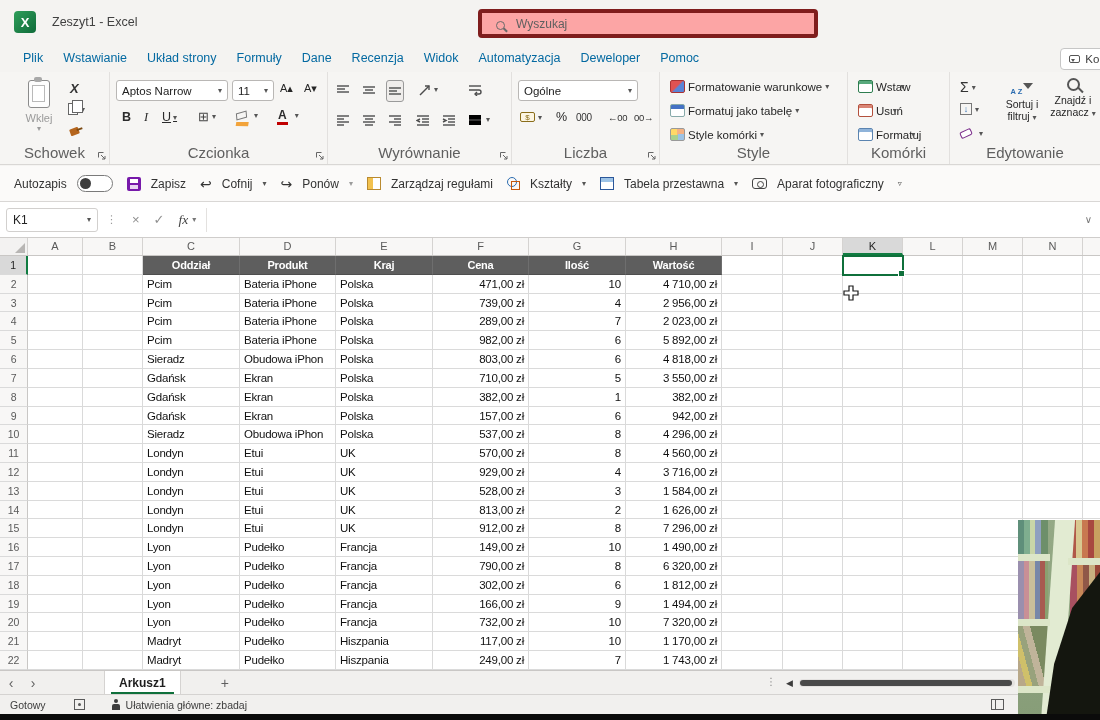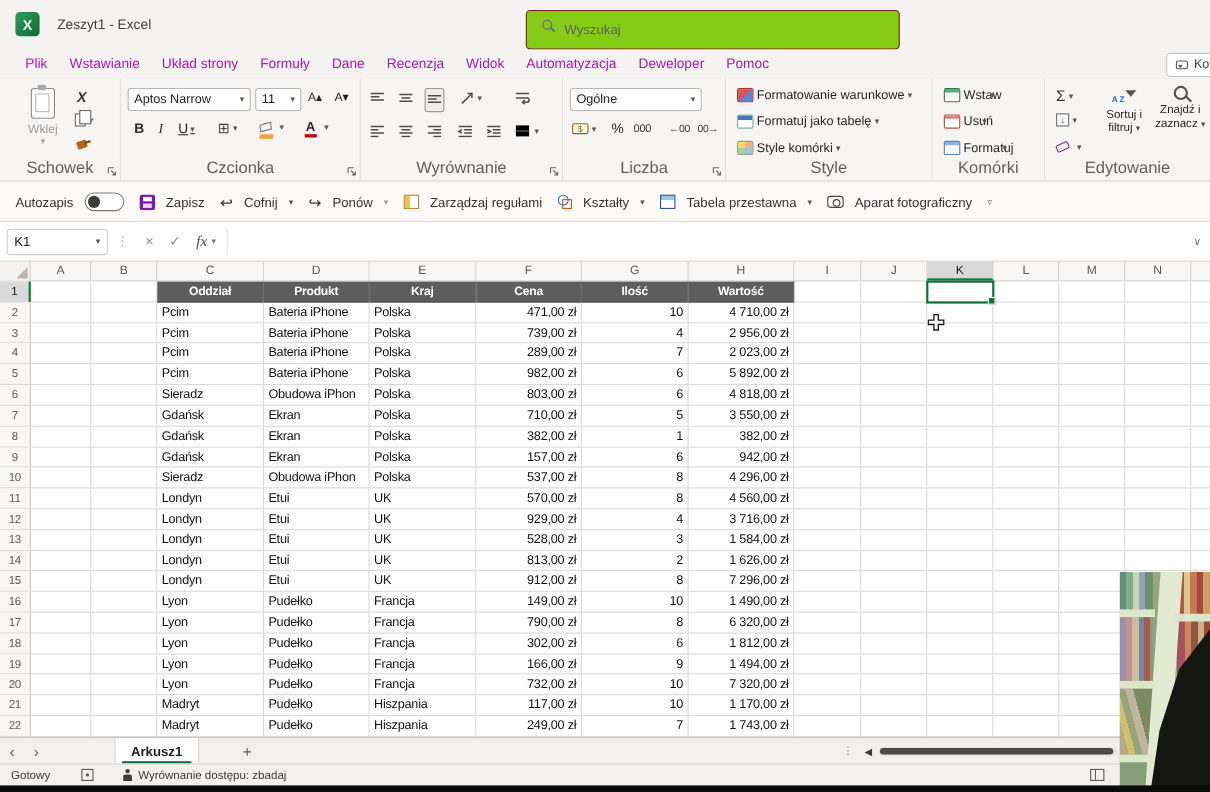--- a/index.html
+++ b/index.html
@@ -6,34 +6,34 @@
   html,body { width:1100px; height:720px; }
   body { font-family:"Liberation Sans", sans-serif; background:#fff; position:relative; overflow:hidden; }
   #screen { position:absolute; inset:0; width:1100px; height:720px; background:#f5f4f2; overflow:hidden; }
 
   
   .titlebar { position:absolute; left:0; top:0; width:1100px; height:45px; background:#f4f3f1; }
   .xlogo { position:absolute; left:14px; top:11px; width:22px; height:22px; border-radius:4px;
            background:linear-gradient(135deg,#2f9e5a,#0f6b3a); color:#fff; font-weight:bold; font-size:13px;
            display:flex; align-items:center; justify-content:center; }
   .apptitle { position:absolute; left:52px; top:15px; font-size:12.5px; color:#414141; }
-  .searchbox { position:absolute; left:478px; top:9px; width:340px; height:36px; background:#84cc16;
-               border:1px solid #7f1d1d; border-radius:4px; display:flex; align-items:center; padding-left:34px; }
+  .searchbox { position:absolute; left:478px; top:9px; width:340px; height:29px; background:#fca5a5;
+               border:4px solid #7f1d1d; border-radius:4px; display:flex; align-items:center; padding-left:34px; }
   .mag { width:9px; height:9px; border:1.6px solid #6a6a6a; border-radius:50%; position:relative; }
   .mag::after { content:""; position:absolute; width:5px; height:1.6px; background:#6a6a6a;
                 transform:rotate(45deg); right:-4px; bottom:-2px; }
   .searchbox .mag { position:absolute; left:14px; top:8px; }
   .searchbox input { border:none; outline:none; font-size:12px; color:#555; width:280px; background:transparent;
                      font-family:"Liberation Sans",sans-serif; }
   .searchbox input::placeholder { color:#5f5f5f; }
 
   
   .menubar { position:absolute; left:0; top:45px; width:1100px; height:27px; background:#f4f3f1; display:flex;
              align-items:center; padding-left:14px; gap:2px; }
-  .mtab { font-size:12.5px; color:#a21caf; padding:5px 9px 7px 9px; position:relative; white-space:nowrap; cursor:default; }
+  .mtab { font-size:12.5px; color:#0369a1; padding:5px 9px 7px 9px; position:relative; white-space:nowrap; cursor:default; }
   .mtab.active { font-weight:bold; color:#1d1d1d; }
   .mtab.active::after { content:""; position:absolute; left:8px; right:8px; bottom:0; height:3px; background:#107c41; border-radius:2px; }
   .comments-btn { position:absolute; right:-18px; top:3px; height:22px; background:#fff; border:1px solid #c6c6c6;
                   border-radius:4px; display:flex; align-items:center; gap:5px; padding:0 8px; font-size:11.5px; color:#3d3d3d; }
   .bubble { width:11px; height:8px; border:1.3px solid #555; border-radius:2px; position:relative; }
   .bubble::after { content:""; position:absolute; left:1px; bottom:-3px; border:3px solid transparent; border-top-color:#555; border-left-width:2px; border-right-width:2px; }
 
   
   .ribbon { position:absolute; left:0; top:72px; width:1100px; height:93px; background:#f6f5f3; border-bottom:1px solid #d9d7d5; }
   .rgroup { position:absolute; top:0; height:92px; border-right:1px solid #e2e0de; }
@@ -956,21 +956,21 @@
     <span class="hscroll-arrow">◀</span>
     <div class="hscroll-track">
       <div class="hscroll-thumb"></div>
     </div>
   </div>
 
   <div class="statusbar">
     <span class="mode">Gotowy</span>
     <span class="macroic"></span>
     <span class="person"></span>
-    <span class="acclabel">Wyrównanie dostępu: zbadaj</span>
+    <span class="acclabel">Ułatwienia główne: zbadaj</span>
     <span class="viewic"></span>
   </div>
 
   <div class="blackstrip"></div>
 
   <div class="webcam">
     <div class="wc-books" style="left:0;top:0;width:30px;height:34px;background:linear-gradient(90deg,#5f8f7a 0 6px,#7fae8f 6px 12px,#c9d6a8 12px 17px,#8fa0c0 17px 23px,#6d8f6a 23px 30px);"></div>
     <div class="wc-books" style="left:0;top:41px;width:30px;height:58px;background:linear-gradient(90deg,#9a8fae 0 6px,#c98f96 6px 11px,#c9bf9a 11px 17px,#7787a8 17px 22px,#a85a50 22px 27px,#8aa070 27px 30px);"></div>
     <div class="wc-books" style="left:0;top:106px;width:32px;height:60px;background:linear-gradient(75deg,#b8a888 0 8px,#cfc06a 8px 14px,#98a27c 14px 20px,#c0b49a 20px 27px,#7a8a60 27px 32px);"></div>
     <div class="wc-books" style="left:52px;top:0;width:30px;height:38px;background:linear-gradient(90deg,#b05848 0 6px,#d8c890 6px 12px,#c87850 12px 18px,#a84840 18px 24px,#c8a060 24px 30px);"></div>

